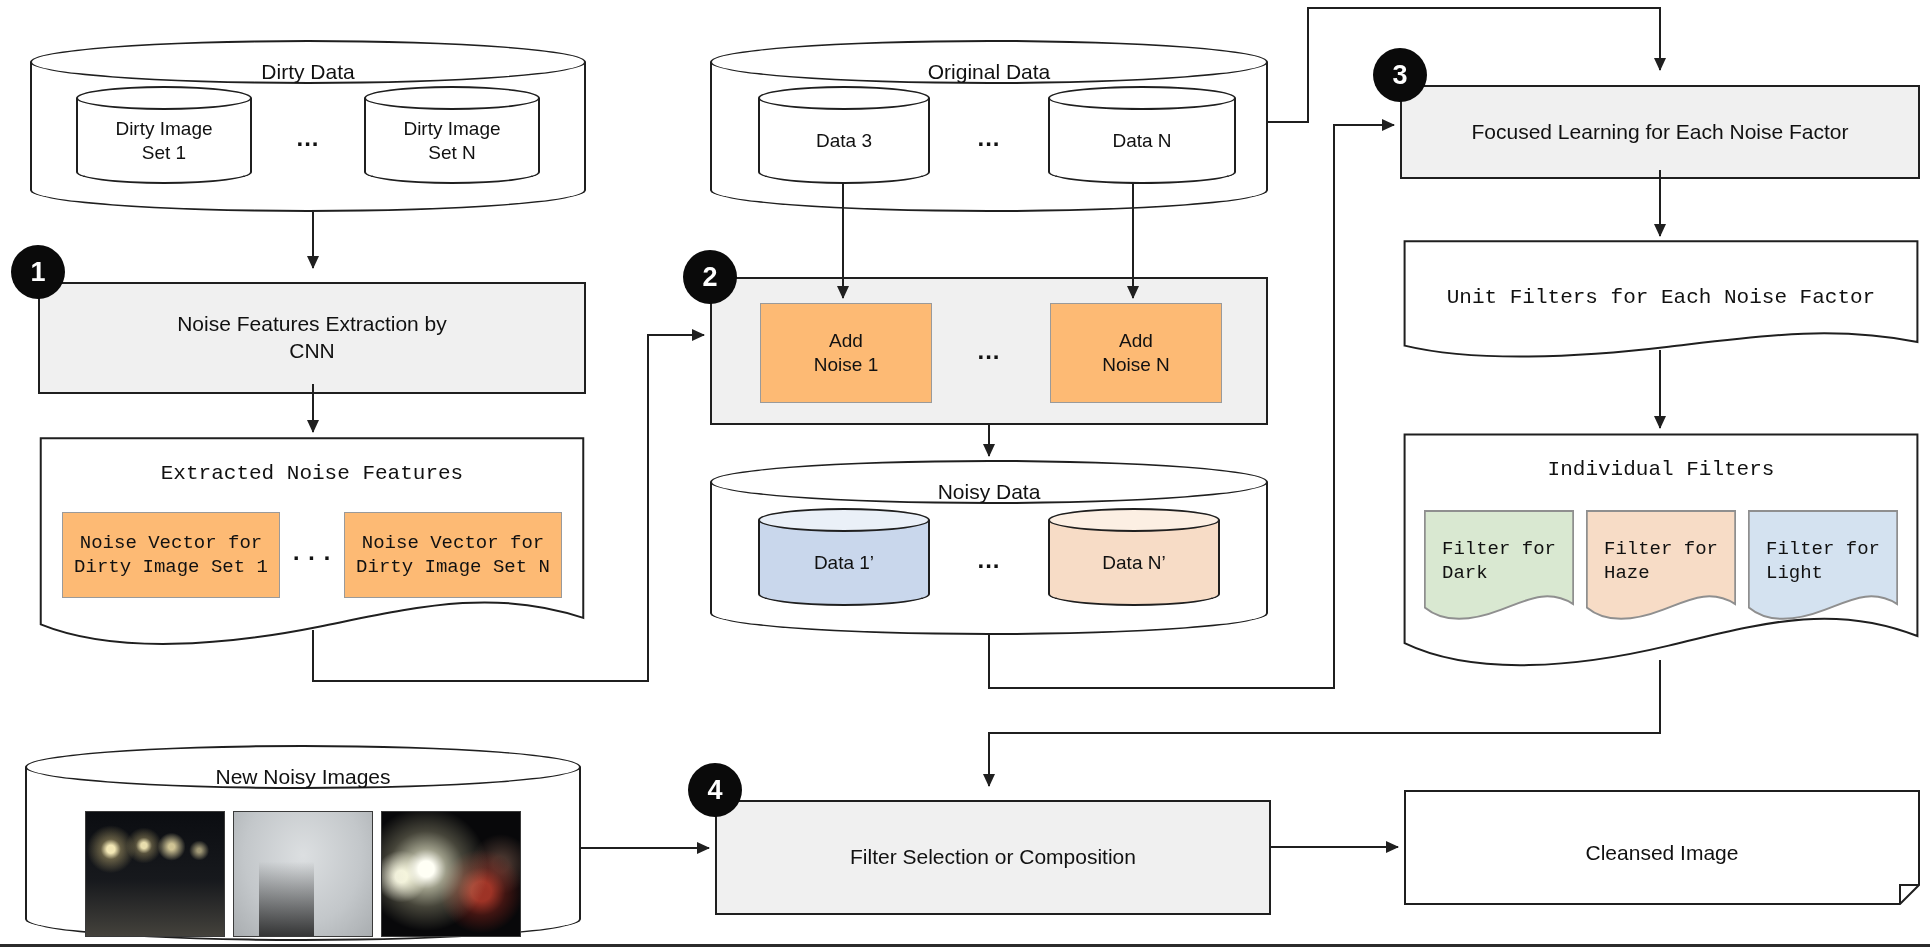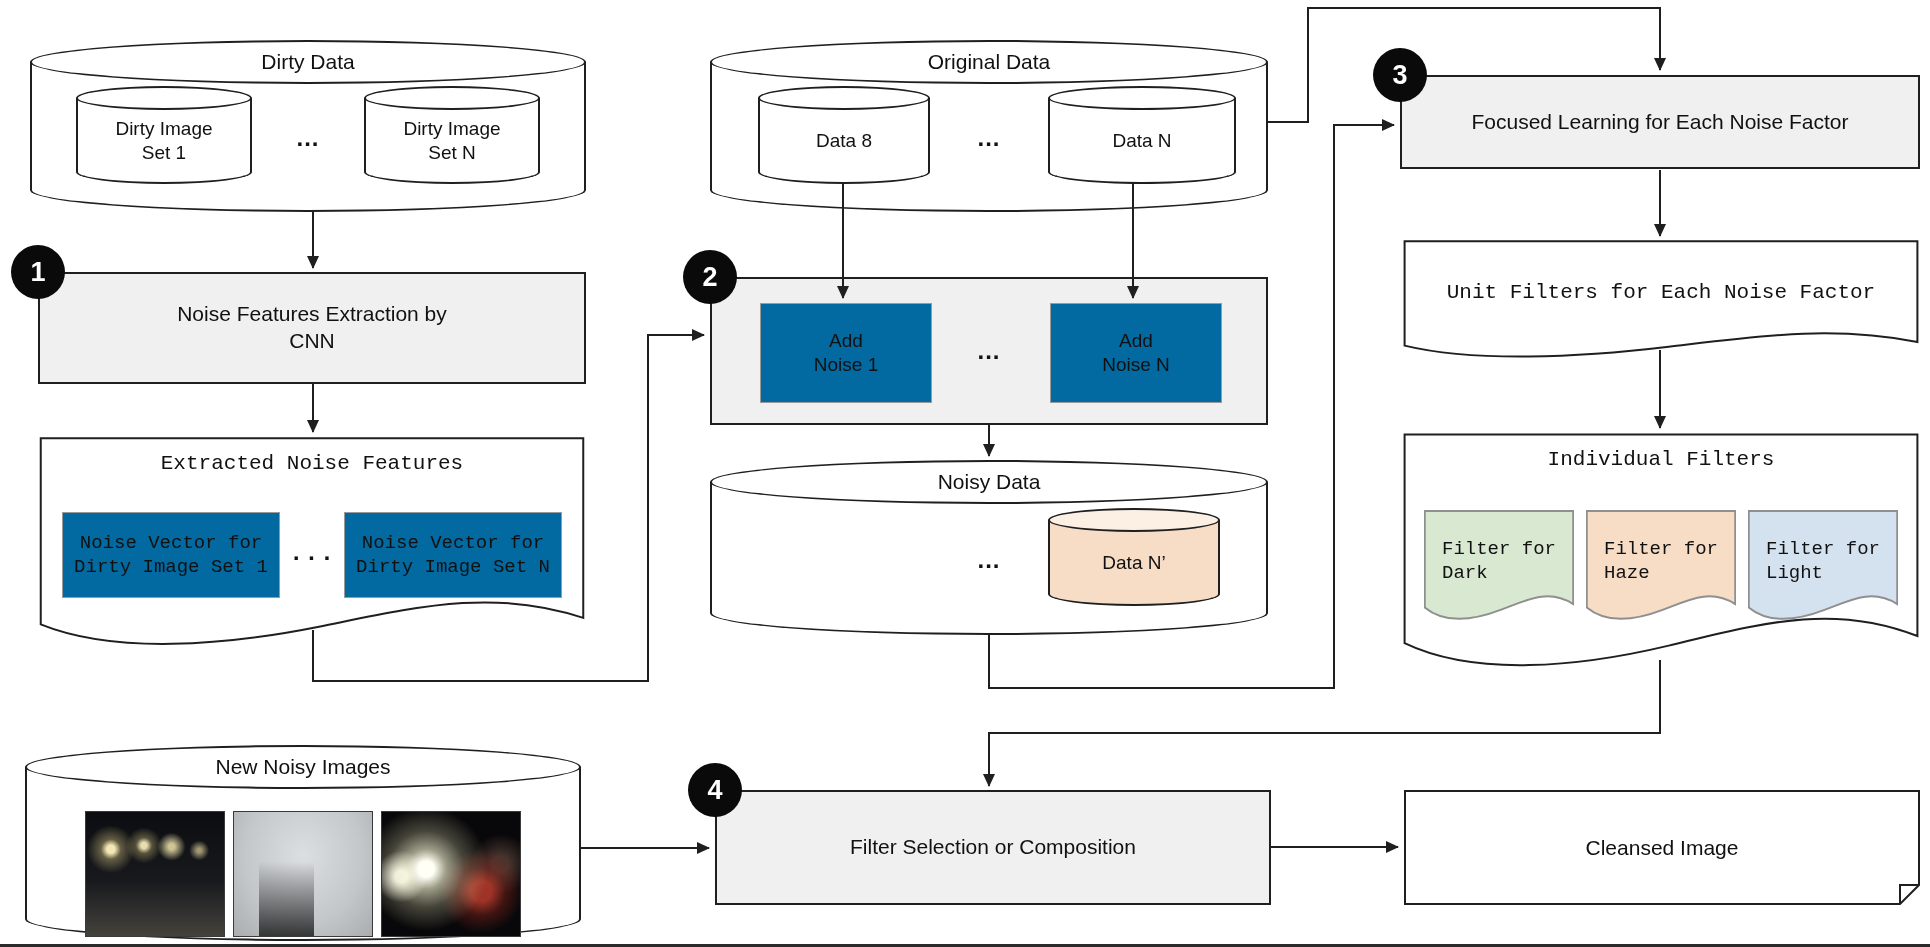--- a/index.html
+++ b/index.html
@@ -2,40 +2,40 @@
 <html><head>
 <meta charset="utf-8">
 <style>
   * { margin:0; padding:0; box-sizing:border-box; }
   html,body { background:#ffffff; }
   body { font-family:"Liberation Sans","DejaVu Sans",sans-serif; }
   .stage { position:relative; width:1930px; height:947px; background:#fff; overflow:hidden; color:#111; font-weight:500; }
 
   
   .lbl { white-space:pre-line; line-height:1.28; }
-  .t21 { font-size:21px; }
+  .t21 { font-size:21px;margin-top:10px; }
   .t19 { font-size:19px; }
   .ellipsis { position:absolute; font-size:24px; font-weight:600; color:#111; letter-spacing:1px; z-index:4; }
 
   
   .cyl { position:absolute; }
   .cyl > .cyl-body { position:absolute; left:0; right:0; bottom:0; background:#fff; border:2px solid #1f1f1f; border-top:none; z-index:1; }
   .cyl > .cyl-top  { position:absolute; left:0; right:0; top:0; background:#fff; border:2px solid #1f1f1f; border-radius:50%; z-index:2; }
   .cyl-big > .cyl-top  { height:44px; }
   .cyl-big > .cyl-body { top:22px; border-radius:0 0 50% 50% / 0 0 22px 22px; }
   .cyl-sm  > .cyl-top  { height:24px; }
   .cyl-sm  > .cyl-body { top:12px; border-radius:0 0 50% 50% / 0 0 12px 12px; }
   .cyl-title { position:absolute; top:10px; left:0; right:0; text-align:center; z-index:3; }
   .cyl-label { position:absolute; inset:0; display:flex; align-items:center; justify-content:center; text-align:center; padding-top:12px; z-index:3; }
   .fill-blue   > .cyl-body { background:#c9d7ec; } .fill-blue   > .cyl-top { background:#eaf0f8; }
   .fill-orange > .cyl-body { background:#f7dcc6; } .fill-orange > .cyl-top { background:#fcefe3; }
 
   
   .step-box { position:absolute; background:#f0f0f0; border:2px solid #1f1f1f; display:flex; align-items:center; justify-content:center; text-align:center; }
-  .white-box { position:absolute; background:#0369a1; border:1px solid #9a9a9a; display:flex; align-items:center; justify-content:center; text-align:center; z-index:3; }
+  .white-box { position:absolute; background:#fdba74; border:1px solid #9a9a9a; display:flex; align-items:center; justify-content:center; text-align:center; z-index:3; }
   .badge { position:absolute; width:54px; height:54px; background:#0a0a0a; border-radius:50%; color:#fff; display:flex; align-items:center; justify-content:center; font-size:27px; font-weight:700; z-index:6; }
 
   
   .doc { position:absolute;font-family:Liberation Mono, monospace; }
   .doc > svg.shape { position:absolute; inset:0; width:100%; height:100%; overflow:visible; }
   .docp { fill:#ffffff; stroke:#1f1f1f; stroke-width:2; vector-effect:non-scaling-stroke; }
   .doc-title { position:absolute; top:16px; left:0; right:0; text-align:center; z-index:3; }
   .doc-center { position:absolute; inset:0; display:flex; align-items:center; justify-content:center; text-align:center; padding-bottom:16px; z-index:3; }
   .doc-file { position:absolute; top:78px; width:150px; height:112px; }
   .doc-file > svg.shape { position:absolute; inset:0; width:100%; height:100%; }
@@ -116,21 +116,21 @@
 Dirty Image Set N</div>
   </div>
 
   <div class="cyl cyl-big" style="left:710px;top:40px;width:558px;height:172px">
     <div class="cyl-body"></div>
     <div class="cyl-top"></div>
     <div class="cyl-title t21">Original Data</div>
     <div class="cyl cyl-sm" style="left:48px;top:46px;width:172px;height:98px">
       <div class="cyl-body"></div>
       <div class="cyl-top"></div>
-      <div class="cyl-label lbl t19">Data 8</div>
+      <div class="cyl-label lbl t19">Data 3</div>
     </div>
     <div class="ellipsis" style="left:0;right:0;top:84px;text-align:center">...</div>
     <div class="cyl cyl-sm" style="left:338px;top:46px;width:188px;height:98px">
       <div class="cyl-body"></div>
       <div class="cyl-top"></div>
       <div class="cyl-label lbl t19">Data N</div>
     </div>
   </div>
 
   <div class="step-box" style="left:710px;top:277px;width:558px;height:148px">
@@ -138,20 +138,25 @@
 Noise 1</div>
     <div class="ellipsis" style="left:0;right:0;top:58px;text-align:center">...</div>
     <div class="white-box lbl t19" style="left:338px;top:24px;width:172px;height:100px">Add
 Noise N</div>
   </div>
 
   <div class="cyl cyl-big" style="left:710px;top:460px;width:558px;height:175px">
     <div class="cyl-body"></div>
     <div class="cyl-top"></div>
     <div class="cyl-title t21">Noisy Data</div>
+    <div class="cyl cyl-sm fill-blue" style="left:48px;top:48px;width:172px;height:98px">
+      <div class="cyl-body"></div>
+      <div class="cyl-top"></div>
+      <div class="cyl-label lbl t19">Data 1’</div>
+    </div>
     <div class="ellipsis" style="left:0;right:0;top:86px;text-align:center">...</div>
     <div class="cyl cyl-sm fill-orange" style="left:338px;top:48px;width:172px;height:98px">
       <div class="cyl-body"></div>
       <div class="cyl-top"></div>
       <div class="cyl-label lbl t19">Data N’</div>
     </div>
   </div>
 
   <div class="step-box t21" style="left:1400px;top:75px;width:520px;height:94px">
     <div class="lbl">Focused Learning for Each Noise Factor</div>

